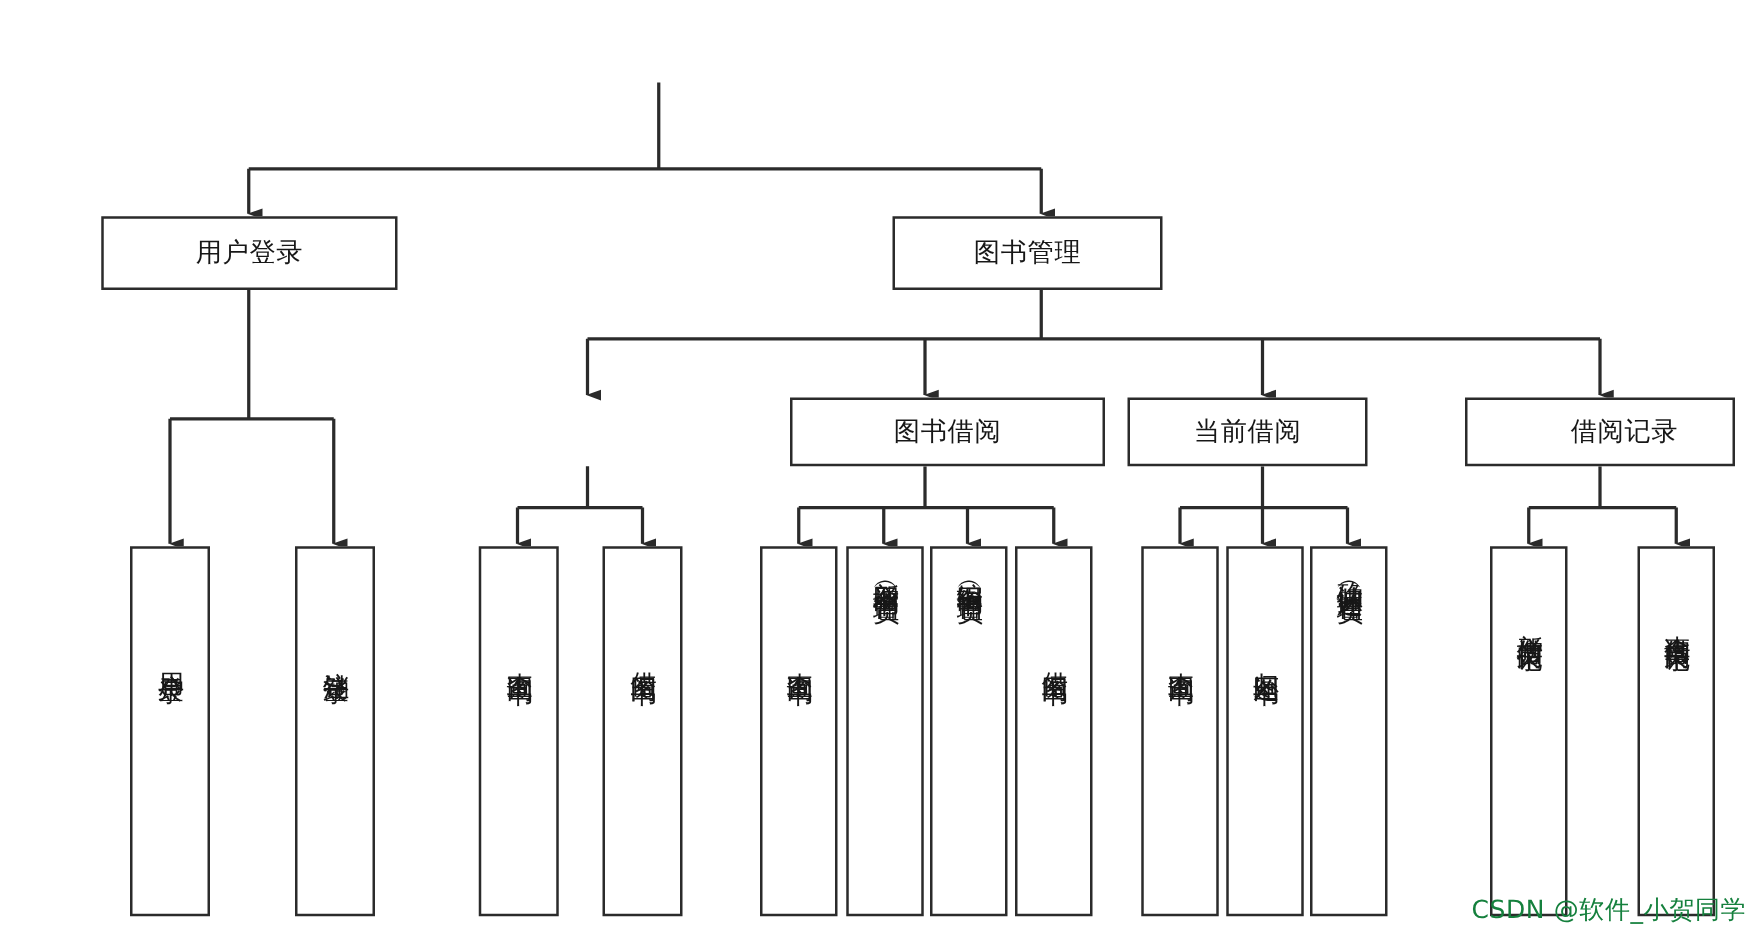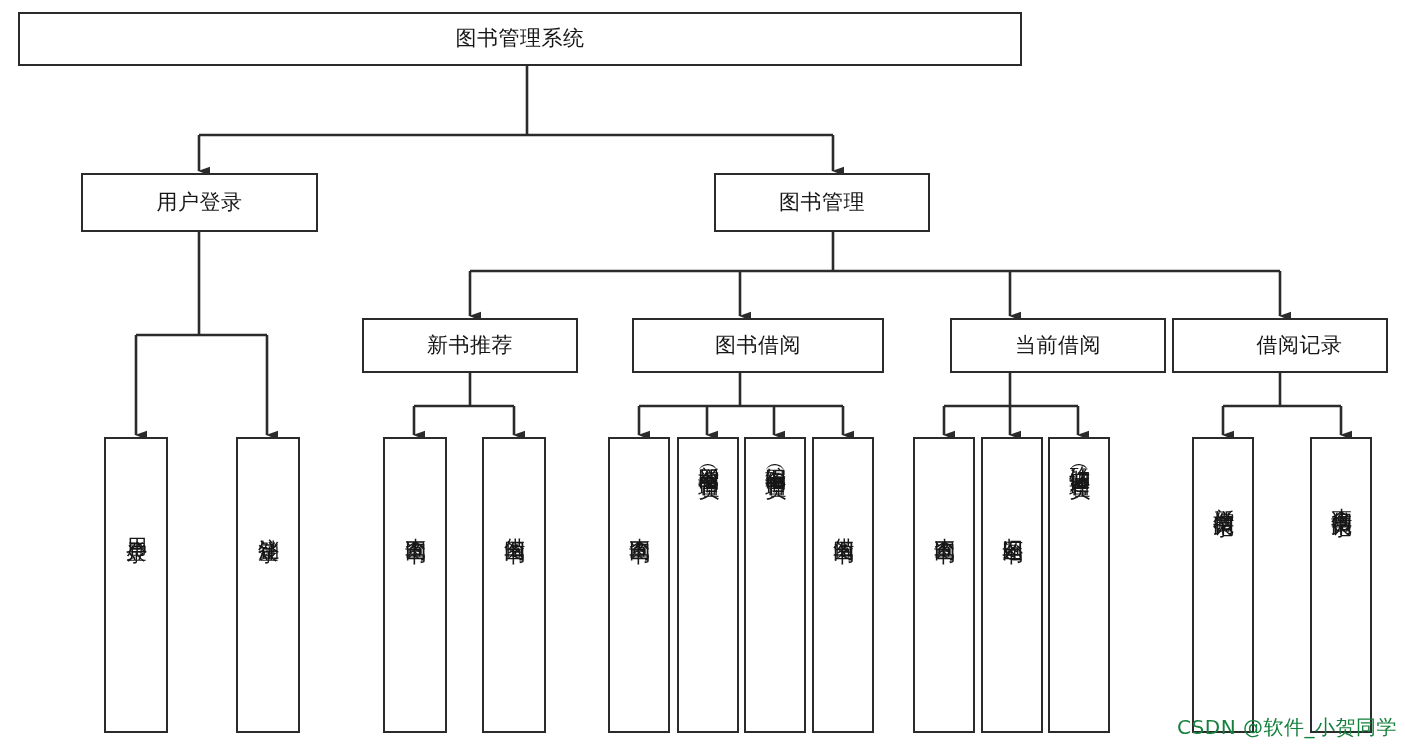--- a/index.html
+++ b/index.html
@@ -127,38 +127,32 @@
       <path d="M1010,406 L1010,435" marker-end="url(#arrowhead)"></path>
       <path d="M1078,406 L1078,435" marker-end="url(#arrowhead)"></path>
 
       <path d="M1280,373 L1280,406"></path>
       <path d="M1223,406 L1341,406"></path>
       <path d="M1223,406 L1223,435" marker-end="url(#arrowhead)"></path>
       <path d="M1341,406 L1341,435" marker-end="url(#arrowhead)"></path>
     </g>
   </svg>
 
-  <div class="node" style="left:18px; top:12px; width:1004px; height:54px;">
-    <span class="node-label">图书管理系统</span>
-  </div>
 
   <div class="node" style="left:81px; top:173px; width:237px; height:59px;">
     <span class="node-label">用户登录</span>
   </div>
   <div class="node" style="left:714px; top:173px; width:216px; height:59px;">
     <span class="node-label">图书管理</span>
   </div>
 
-  <div class="node" style="left:362px; top:318px; width:216px; height:55px;">
-    <span class="node-label">新书推荐</span>
-  </div>
   <div class="node" style="left:632px; top:318px; width:252px; height:55px;">
     <span class="node-label">图书借阅</span>
   </div>
-  <div class="node" style="left:902px; top:318px; width:216px; height:55px;margin-left:48px;">
+  <div class="node" style="left:902px; top:318px; width:192px; height:55px;">
     <span class="node-label">当前借阅</span>
   </div>
   <div class="node" style="left:1172px; top:318px; width:216px; height:55px;padding-left:39px;">
     <span class="node-label">借阅记录</span>
   </div>
 
   <div class="node vertical mid" style="left:104px; top:437px; width:64px; height:296px;">
     <span class="node-label">用户登录</span>
   </div>
   <div class="node vertical mid" style="left:236px; top:437px; width:64px; height:296px;">

